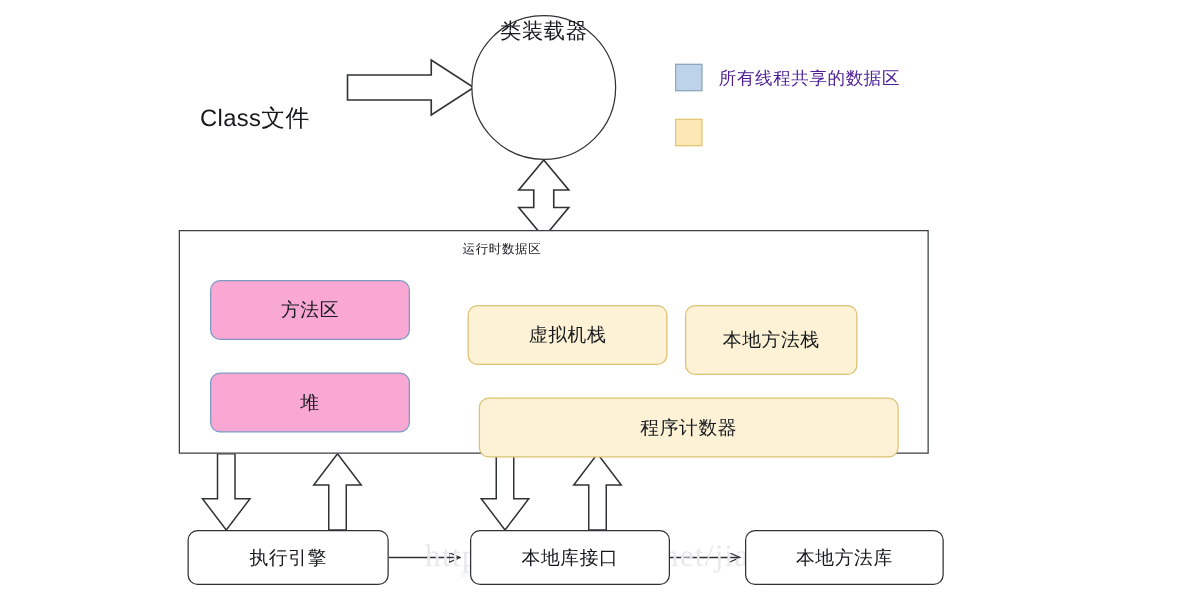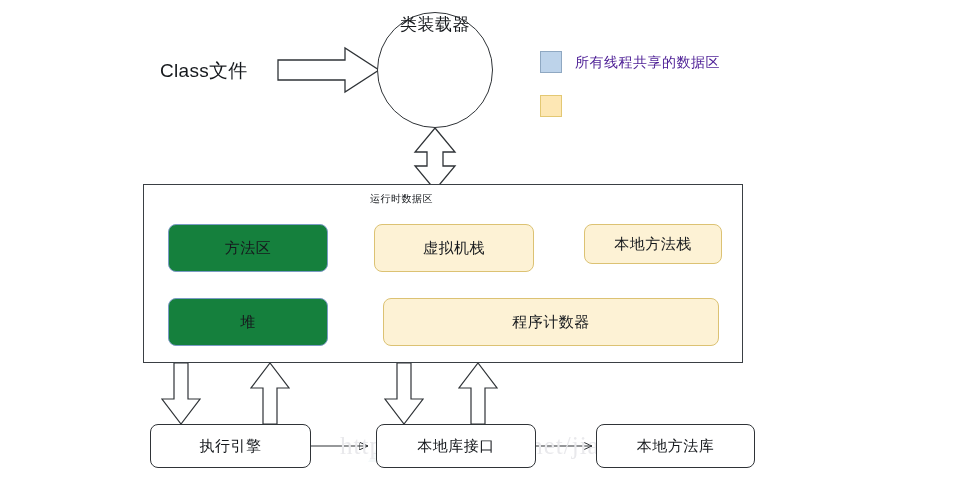--- a/index.html
+++ b/index.html
@@ -31,26 +31,27 @@
     justify-content: center;
     box-sizing: border-box;
     font-size: 15px;
     color: #16191d;
     letter-spacing: 0.5px;
   }
   .rounded {
     border-radius: 8px;
   }
   .shared-fill {
-    background: #15803d;
+    background: #f9a8d4;
     border: 1px solid #7b9bc4;
   }
   .isolated-fill {
     background: #fdf2d5;
     border: 1px solid #dcc273;
+    margin-top: 20px;
   }
   .plain-fill {
     background: #ffffff;
     border: 1.2px solid #2f3337;
   }
   .container-box {
     position: absolute;
     box-sizing: border-box;
     background: #ffffff;
     border: 1.5px solid #3a3f44;
@@ -73,20 +74,21 @@
     font-size: 17px;
     color: #16191d;
     letter-spacing: 0.5px;
   }
   .free-text {
     position: absolute;
     font-size: 19px;
     color: #15181c;
     letter-spacing: 0.3px;
     white-space: nowrap;
+    margin-top: 24px;
   }
   .legend-swatch {
     position: absolute;
     width: 22px;
     height: 22px;
     box-sizing: border-box;
   }
   .legend-swatch.shared {
     background: #bdd3ea;
     border: 1px solid #8fa8c2;
@@ -167,21 +169,21 @@
 
   <div class="container-box" style="left:143px; top:184px; width:600px; height:179px;"></div>
   <div class="container-title" style="left:370px; top:192px;">运行时数据区</div>
 
   <div class="node-box rounded shared-fill" style="left:168px; top:224px; width:160px; height:48px;">
     <span>方法区</span>
   </div>
   <div class="node-box rounded isolated-fill" style="left:374px; top:224px; width:160px; height:48px;">
     <span>虚拟机栈</span>
   </div>
-  <div class="node-box rounded isolated-fill" style="left:584px; top:224px; width:138px; height:40px;">
+  <div class="node-box rounded isolated-fill" style="left:548px; top:224px; width:138px; height:56px;">
     <span>本地方法栈</span>
   </div>
 
   <div class="node-box rounded shared-fill" style="left:168px; top:298px; width:160px; height:48px;">
     <span>堆</span>
   </div>
   <div class="node-box rounded isolated-fill" style="left:383px; top:298px; width:336px; height:48px;">
     <span>程序计数器</span>
   </div>
 

